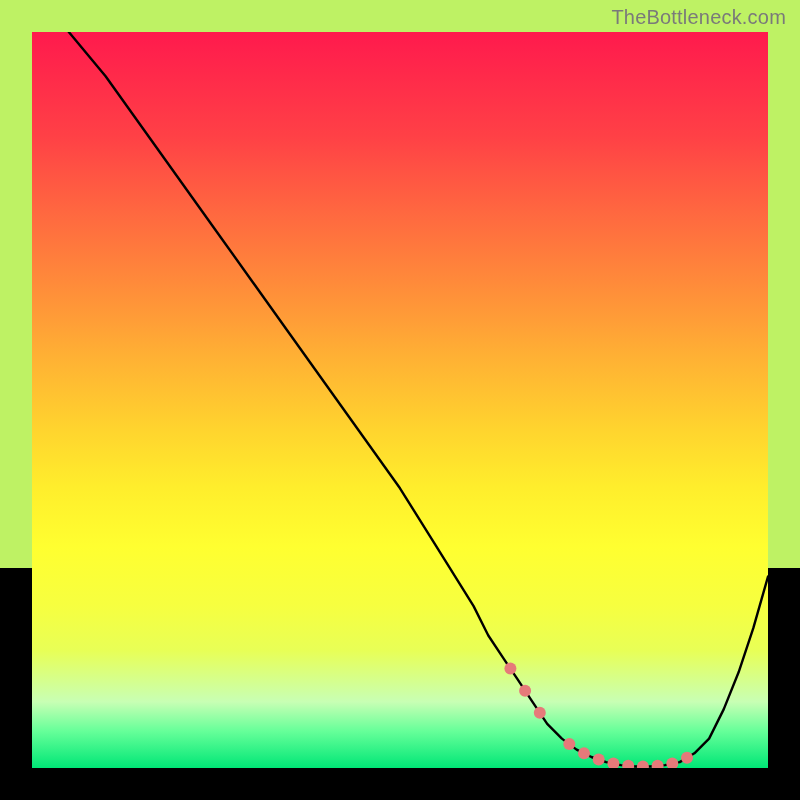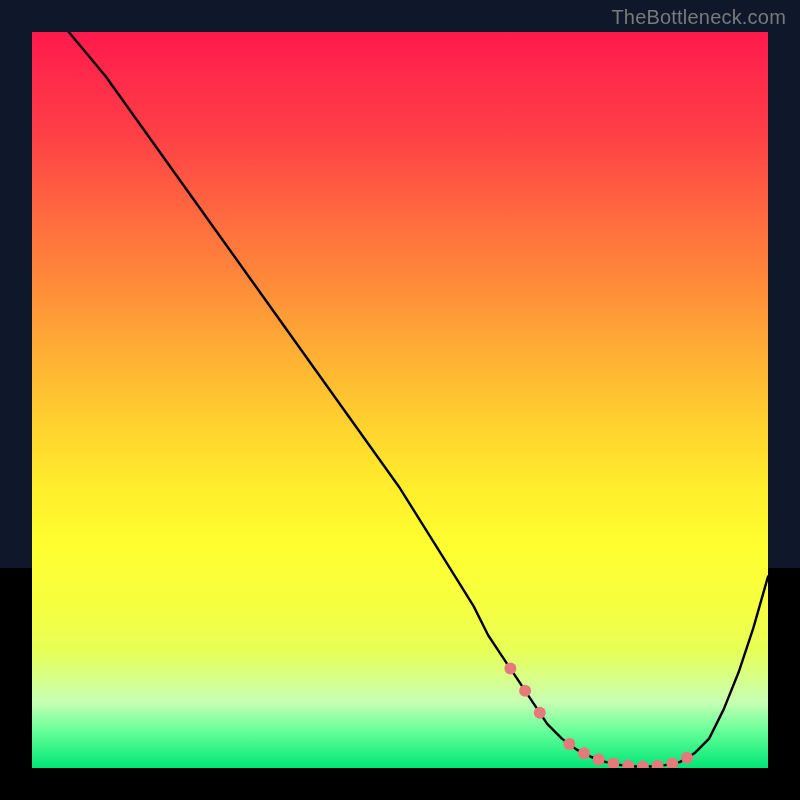--- a/index.html
+++ b/index.html
@@ -8,21 +8,21 @@
     width: 800px;
     height: 800px;
     background: #000;
     overflow: hidden;
     font-family: Arial, Helvetica, sans-serif;
   }
   .frame {
     position: relative;
     width: 800px;
     height: 568px;
-    background: #0f172a;
+    background: #bef264;
   }
   .plot-area {
     position: absolute;
     left: 32px;
     top: 32px;
     width: 736px;
     height: 736px;
     
     background: linear-gradient(
       to bottom,

